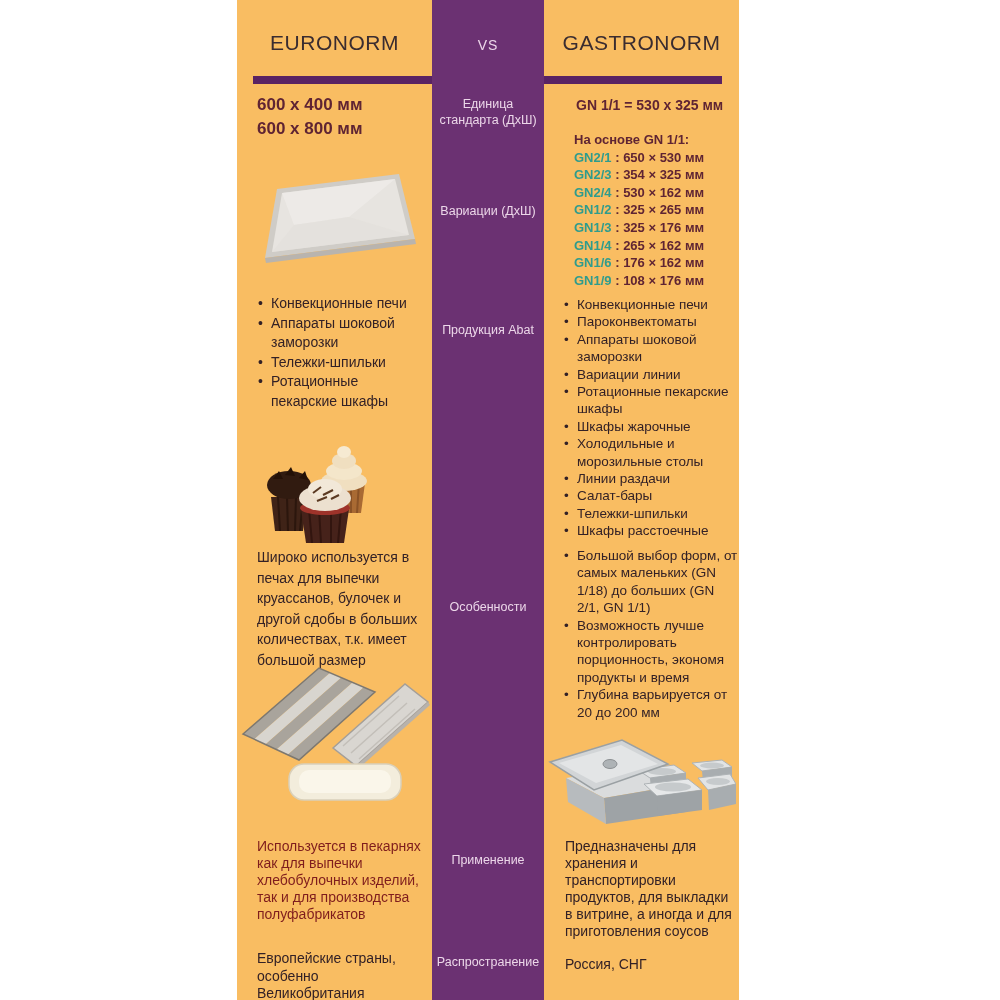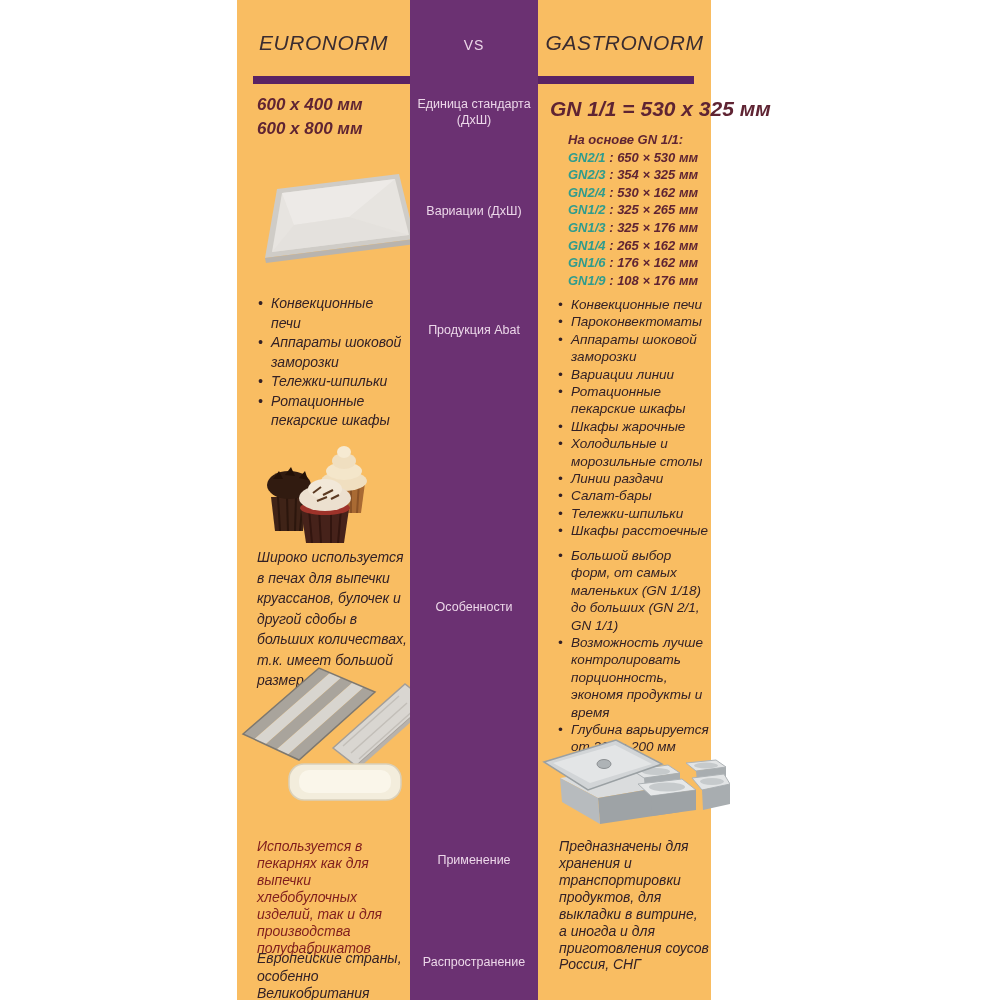--- a/index.html
+++ b/index.html
@@ -1,40 +1,40 @@
 <!DOCTYPE html>
 <html><head>
 <meta charset="utf-8">
 <style>
   html,body{margin:0;padding:0;background:#ffffff;}
   .canvas{position:relative;width:1000px;height:1000px;background:#ffffff;overflow:hidden;
           font-family:"Liberation Sans", sans-serif;}
   .board{position:absolute;left:237px;top:0;width:526px;height:1000px;display:flex;}
   .col{position:relative;height:1000px;}
-  .col-orange{width:173px;background:#f9bd62;font-style:italic;}
-  .col-mid{width:128px;background:#6b3172;}
+  .col-orange{width:195px;background:#f9bd62;}
+  .col-mid{width:112px;background:#6b3172;}
   .col-title{position:absolute;top:31px;left:0;width:100%;text-align:center;
              font-size:21px;letter-spacing:0.5px;color:#3a2c30;}
   .hdr-bar{position:absolute;top:76px;height:8px;background:#5a2363;}
   .bar-left{left:16px;right:0;}
   .bar-right{left:0;right:17px;}
   .vs{position:absolute;top:37px;left:0;width:100%;text-align:center;
       font-size:14px;letter-spacing:1px;color:#ecd7e9;}
   .mid-label{position:absolute;left:4px;right:4px;text-align:center;
              font-size:12.5px;line-height:1.3;color:#ecd7e9;}
   .lbl-unit{top:96px;}
   .lbl-var{top:203px;}
   .lbl-prod{top:322px;}
   .lbl-feat{top:599px;}
   .lbl-app{top:820px;margin-top:32px;}
   .lbl-dist{top:954px;}
 
   .dim-left{position:absolute;top:93px;left:20px;font-size:17px;line-height:1.42;
             color:#5f2433;font-weight:bold;}
-  .dim-right{position:absolute;top:97px;left:12px;font-size:21px;color:#5f2433;
+  .dim-right{position:absolute;top:97px;left:32px;font-size:14px;color:#5f2433;
              font-weight:bold;white-space:nowrap;}
   .gn-block{position:absolute;top:131px;left:30px;font-size:13px;line-height:17.6px;color:#5f2433;}
   .gn-intro{font-weight:bold;}
   .gn-row{white-space:nowrap;}
   .gn-code{color:#2f9c8d;font-weight:bold;}
   .gn-dims{color:#5f2433;font-weight:bold;}
 
   ul.bullets{list-style:none;margin:0;padding:0;}
   ul.bullets li{position:relative;padding-left:13px;}
   ul.bullets li::before{content:"\2022";position:absolute;left:0;top:0;}

